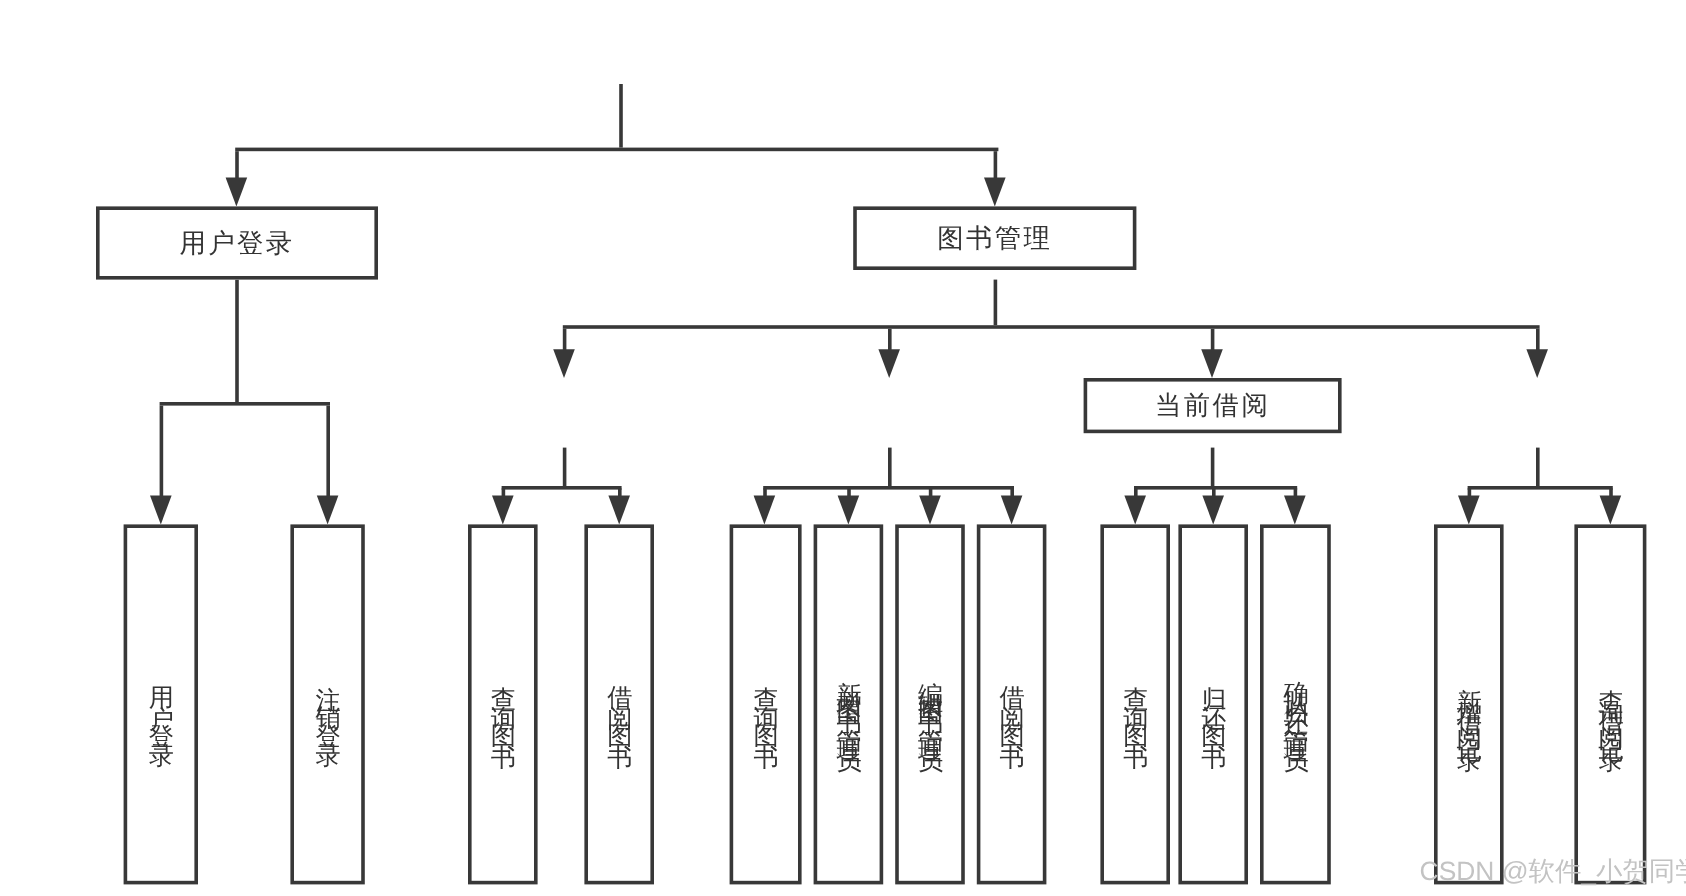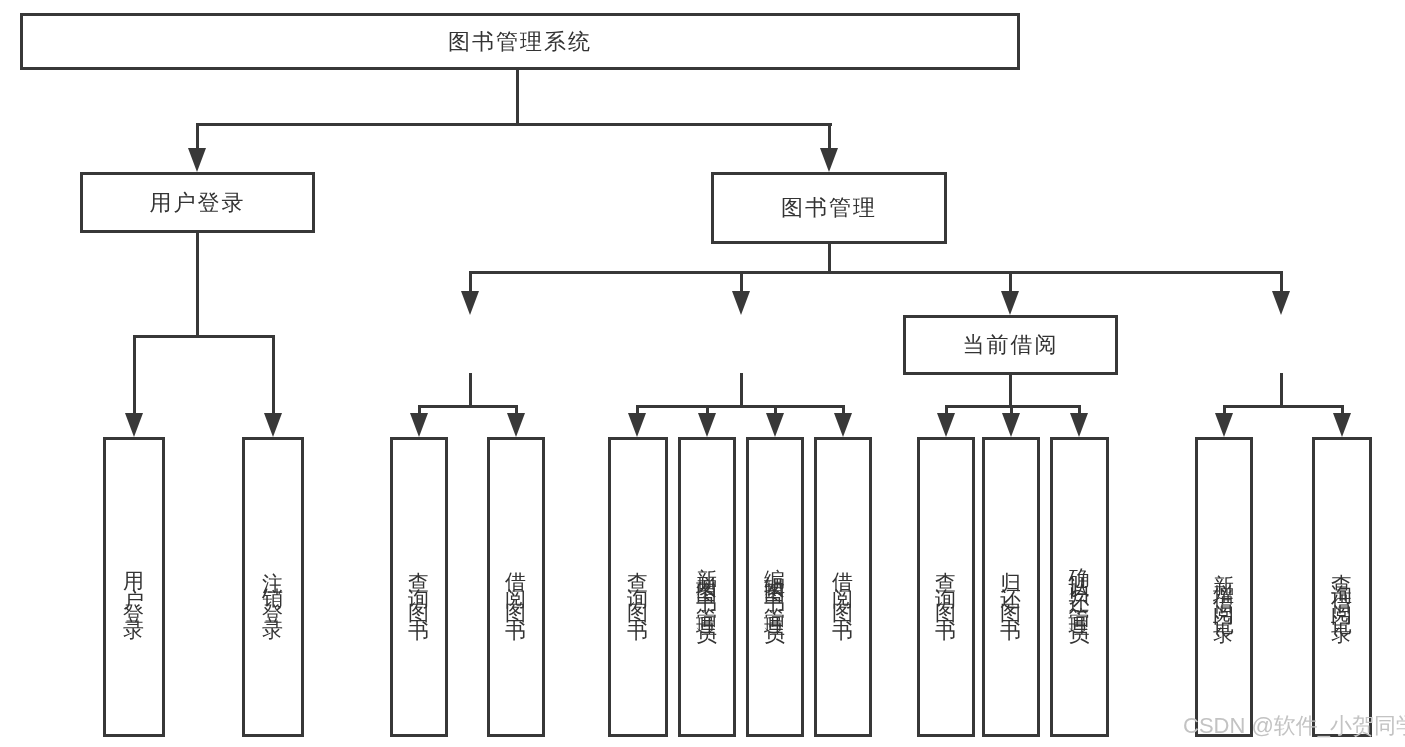--- a/index.html
+++ b/index.html
@@ -75,35 +75,32 @@
     color: var(--watermark-color, #c3c3c3);
     white-space: nowrap;
     z-index: 3;
   }
 </style>
 </head>
 <body>
 
 <div id="canvas">
 
-  <div class="b" style="left:20px;top:13px;width:1000px;height:57px">
-    <span class="lbl">图书管理系统</span>
-  </div>
 
   <div class="b" style="left:80px;top:172px;width:235px;height:61px">
     <span class="lbl">用户登录</span>
   </div>
 
-  <div class="b" style="left:711px;top:172px;width:236px;height:72px">
+  <div class="b" style="left:711px;top:172px;width:236px;height:53px">
     <span class="lbl">图书管理</span>
   </div>
 
 
 
-  <div class="b" style="left:903px;top:315px;width:215px;height:60px">
+  <div class="b" style="left:903px;top:315px;width:215px;height:46px">
     <span class="lbl">当前借阅</span>
   </div>
 
 
   <div class="vb" style="left:103px;width:62px">
     <span class="vlbl">用户登录</span>
   </div>
   <div class="vb" style="left:242px;width:62px">
     <span class="vlbl">注销登录</span>
   </div>

